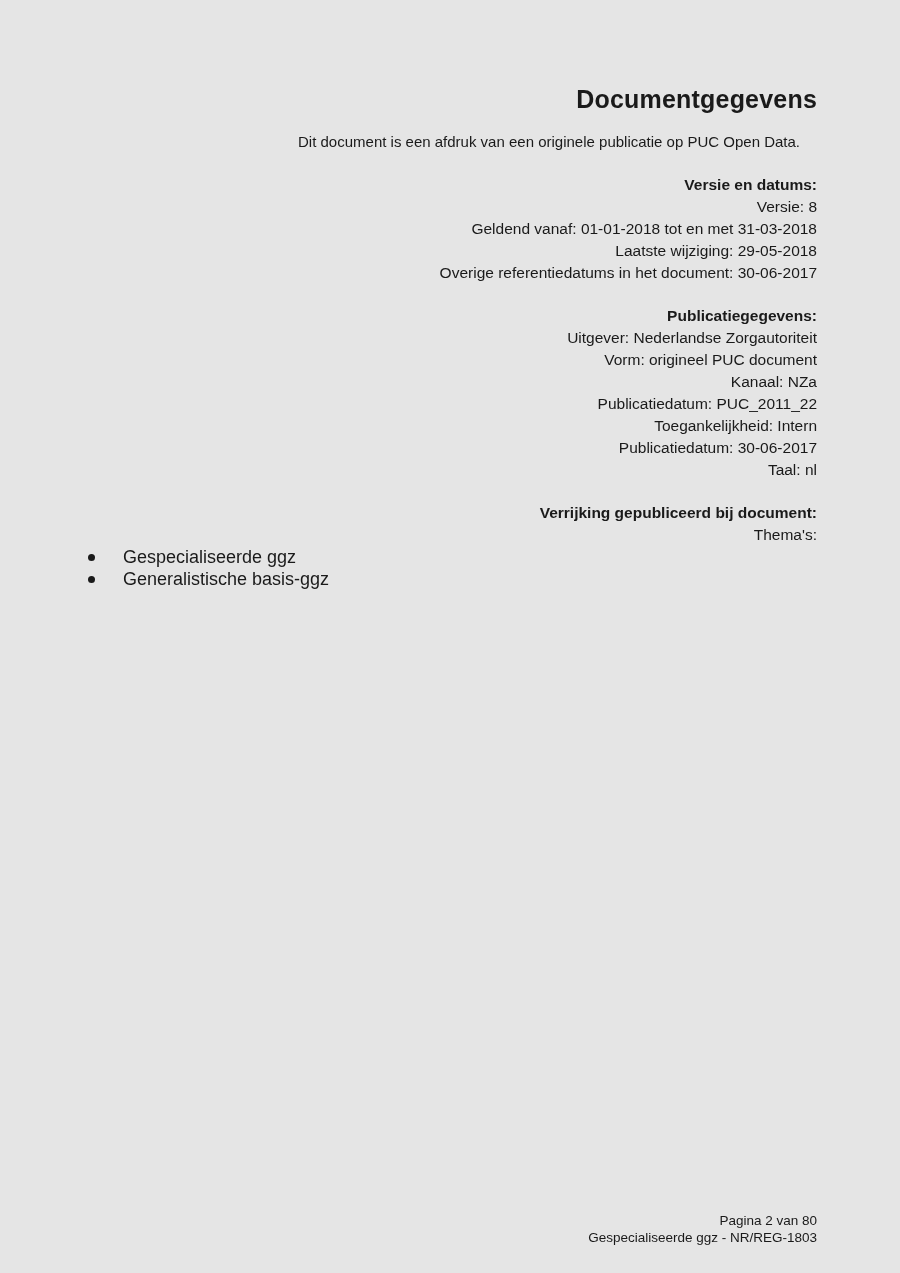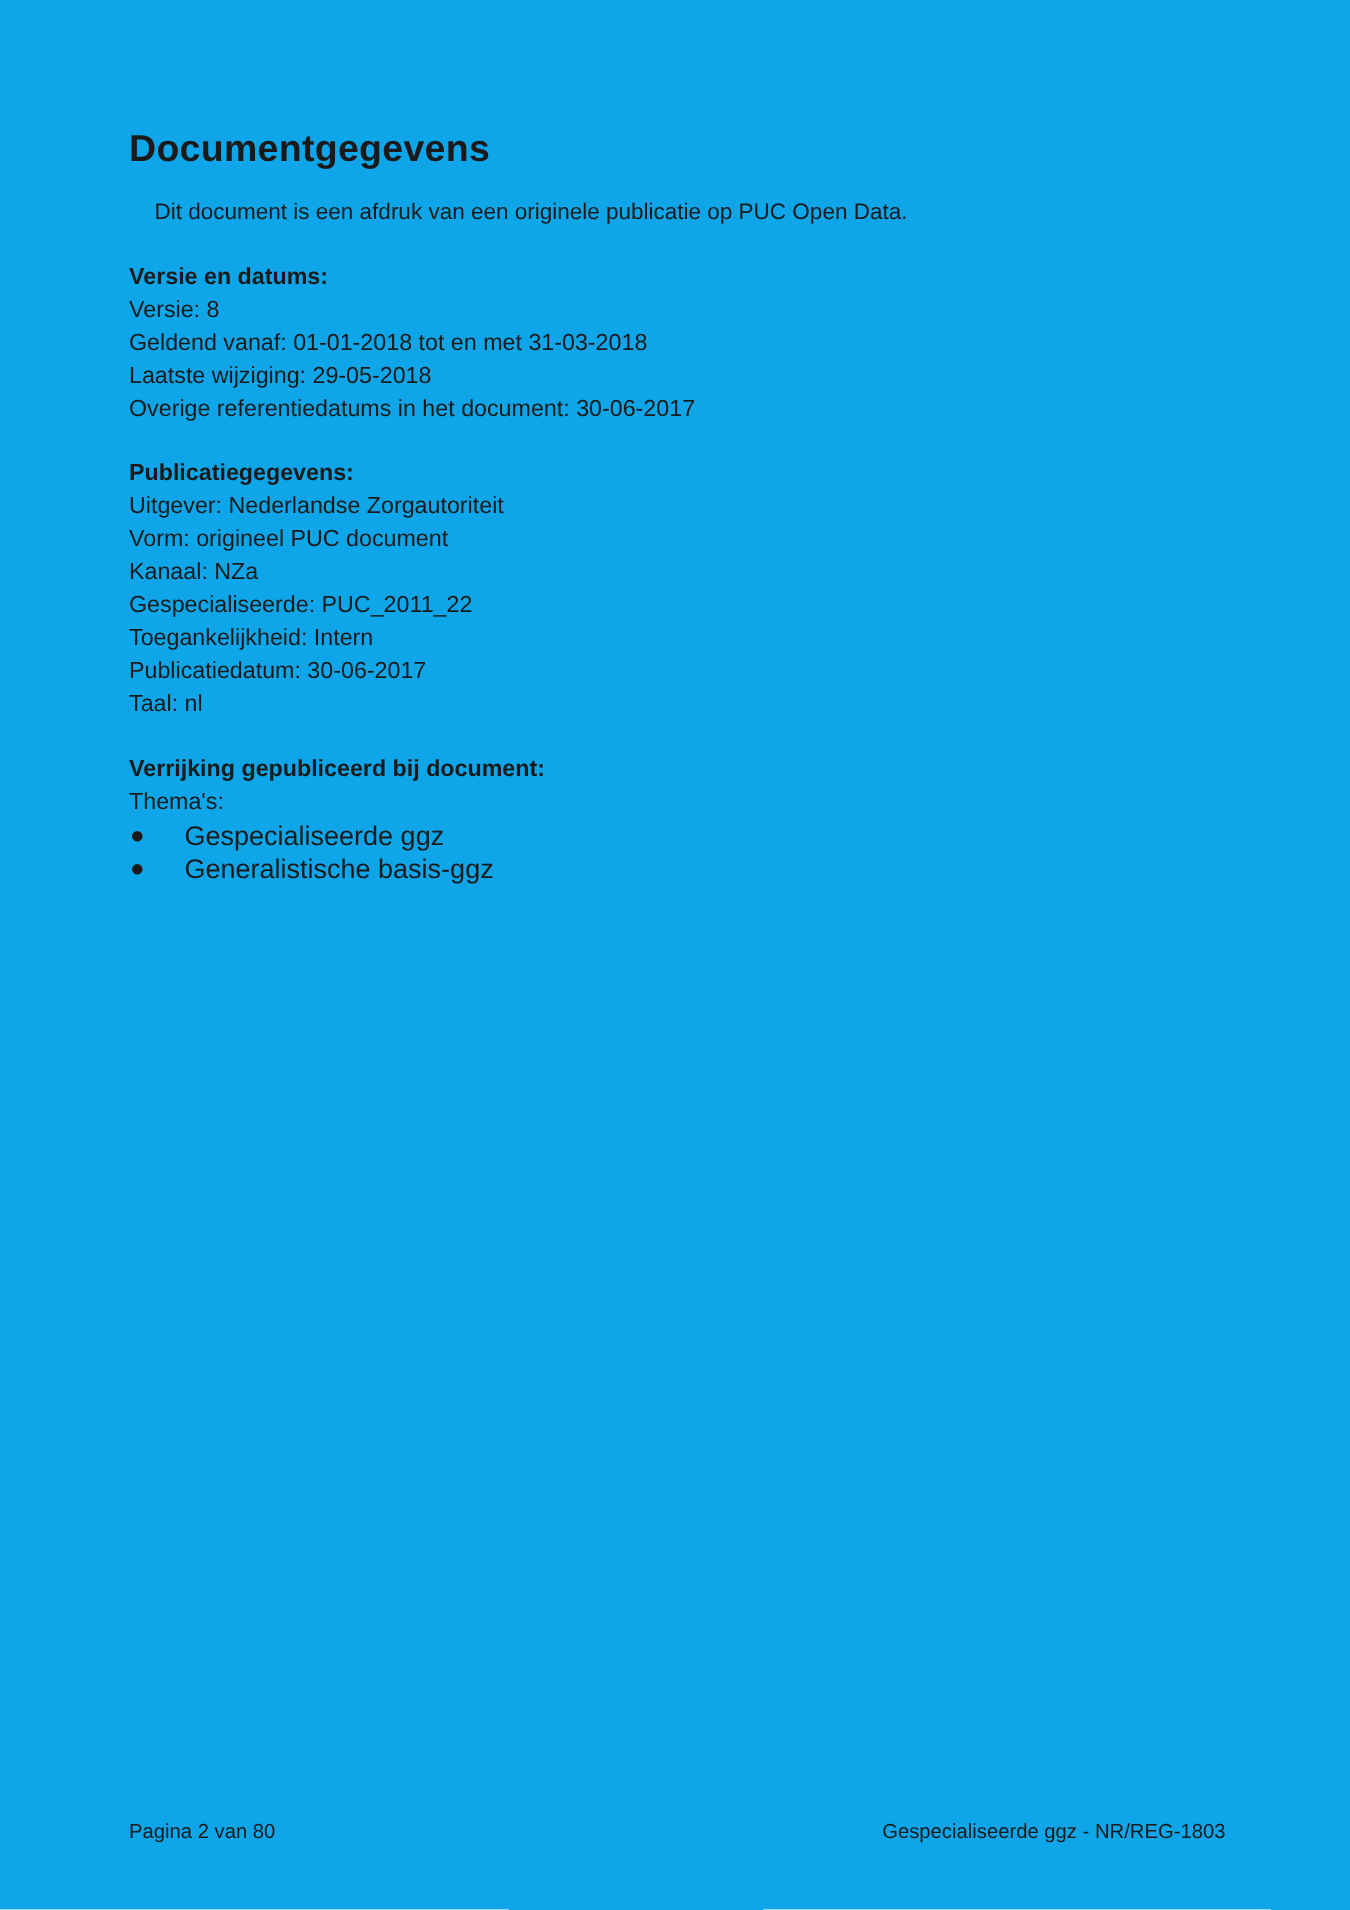--- a/index.html
+++ b/index.html
@@ -17,21 +17,22 @@
     -webkit-font-smoothing: antialiased;
   }
   .page {
     position: absolute;
     top: 0;
     left: 0;
     width: 900px;
     height: 1273px;
     box-sizing: border-box;
     padding: 84px 83px 0 86px;
-    background: #0ea5e9;
+    background: #e5e5e5;
+    text-align: right;
   }
   h1.doc-title {
     margin: 0 0 14px 0;
     font-size: 25px;
     line-height: 30px;
     font-weight: 700;
     letter-spacing: 0.2px;
   }
   .intro {
     margin: 17px;
@@ -74,20 +75,21 @@
   }
   .footer {
     position: absolute;
     left: 86px;
     right: 83px;
     top: 1212px;
     display: flex;
     justify-content: space-between;
     font-size: 13.5px;
     line-height: 17px;
+    flex-direction: column;
   }
 </style>
 </head>
 <body style="color: rgb(26, 26, 26); background: rgb(255, 255, 255);">
 
 <div class="page">
 
   <h1 class="doc-title">Documentgegevens</h1>
 
   <p class="intro">Dit document is een afdruk van een originele publicatie op PUC Open Data.</p>
@@ -104,21 +106,21 @@
           <p class="line">Overige referentiedatums in het document: 30-06-2017</p>
         </div>
   </div>
 
   <div class="section">
     <p class="section-heading">Publicatiegegevens:</p>
     <div>
           <p class="line">Uitgever: Nederlandse Zorgautoriteit</p>
           <p class="line">Vorm: origineel PUC document</p>
           <p class="line">Kanaal: NZa</p>
-          <p class="line">Gespecialiseerde: PUC_2011_22</p>
+          <p class="line">Publicatiedatum: PUC_2011_22</p>
           <p class="line">Toegankelijkheid: Intern</p>
           <p class="line">Publicatiedatum: 30-06-2017</p>
           <p class="line">Taal: nl</p>
         </div>
   </div>
 
   <div class="section">
     <p class="section-heading">Verrijking gepubliceerd bij document:</p>
     <div>
           <p class="line">Thema's:</p>

